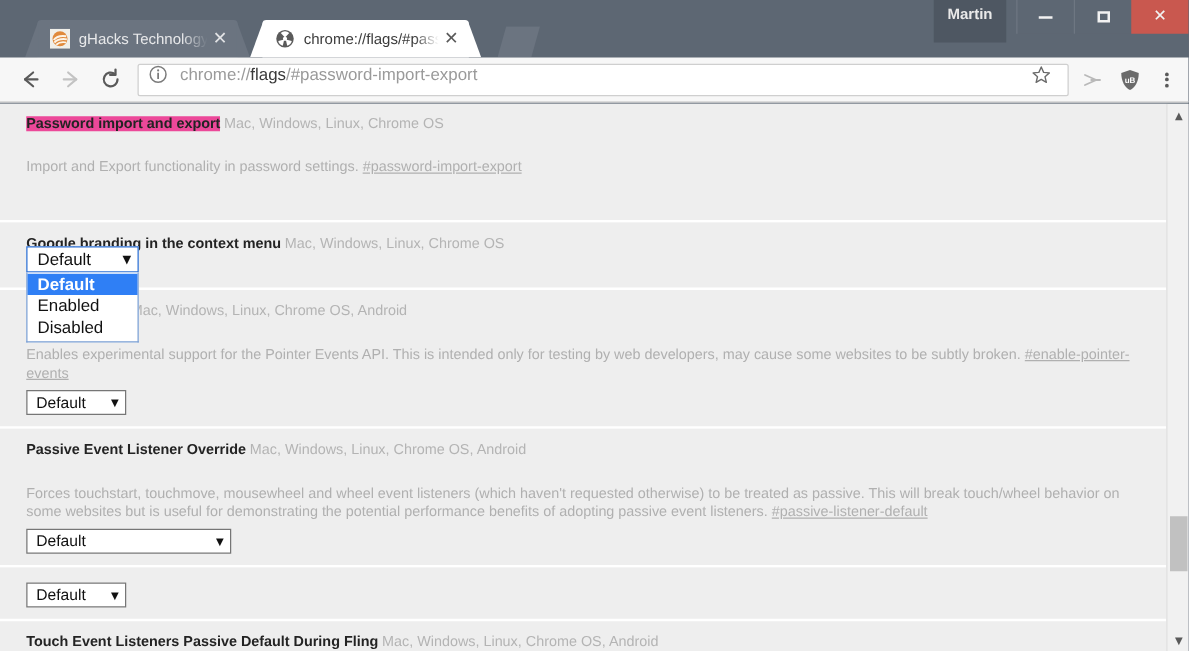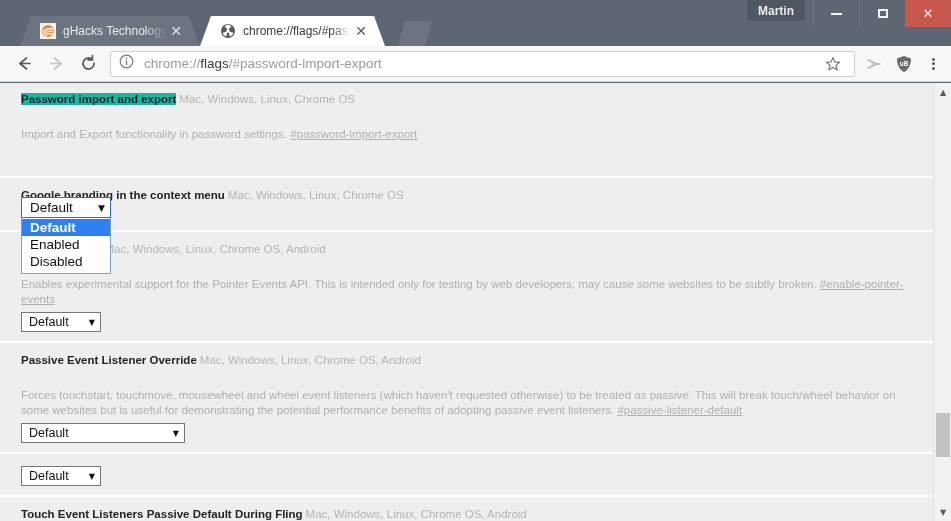--- a/index.html
+++ b/index.html
@@ -36,21 +36,21 @@
     border-left: 1px solid #6e7782;
     background: #5d6773;
   }
   .winbtn.close { background: #c9584f; border-left: none; }
   .winbtn .glyph { font-size: 13px; line-height: 1; font-family: "DejaVu Sans", sans-serif; }
   .min-bar { width: 11px; height: 2px; background: #f2f2f2; display:block; }
   .max-box { width: 10px; height: 9px; border: 2px solid #f2f2f2; display:block; }
 
   #userbadge {
     position: absolute; right: 146px; top: 0;
-    height: 21px; padding: 2px 11px 0 11px;
+    height: 34px; padding: 2px 11px 0 11px;
     background: #4e5762;
     color: #e9e9e9;
     font-size: 12px;
     line-height: 19px;
     font-weight: bold;
   }
 
   .tab {
     position: absolute; top: 16px; height: 30px;
     display: flex; align-items: center;
@@ -113,21 +113,21 @@
     color: #5a5a5a;
   }
   #backbtn { margin-left: 8px; }
   #fwdbtn { color: #c3c3c3; }
   #reloadbtn { margin-right: 6px; }
 
   #omnibox {
     flex: 1 1 auto; height: 26px;
     background: #ffffff;
     border: 1px solid #cfcfcf; border-radius: 2px;
-    display: flex; align-items: center;
+    display: flex; align-items: flex-start;
     padding: 0 8px;
     margin-right: 4px;
   }
   #infoicon { flex: 0 0 16px; margin-right: 9px; color: #7b7b7b; }
   #urltext {
     flex: 1 1 auto; font-size: 13.5px; color: #9a9a9a;
     white-space: nowrap; overflow: hidden;
   }
   #urltext .host { color: #3a3a3a; }
   #starbtn { width: 26px; flex: 0 0 26px; display:flex; align-items:center; justify-content:center; color:#6b6b6b;}
@@ -154,21 +154,21 @@
     position: relative;
     background: #eeeeee;
     border-bottom: 2px solid #ffffff;
     padding: 7px 14px 9px 21px;
   }
   .flag-row.first { padding-top: 6px; }
   .flag-title {
     font-size: 11.5px; font-weight: bold; color: #232323;
     display: inline;
   }
-  .flag-title .hl { background: #14b8a6; }
+  .flag-title .hl { background: #ec4899; }
   .flag-platforms {
     font-size: 11.5px; color: #b4b4b4; display: inline; margin-left: 3px;
   }
   .flag-desc {
     font-size: 11.5px; color: #b0b0b0; line-height: 15px;
     margin-top: 20px;
   }
   .flag-desc .permalink { color: #b0b0b0; text-decoration: underline; }
   .flag-select {
     margin-top: 5px;

